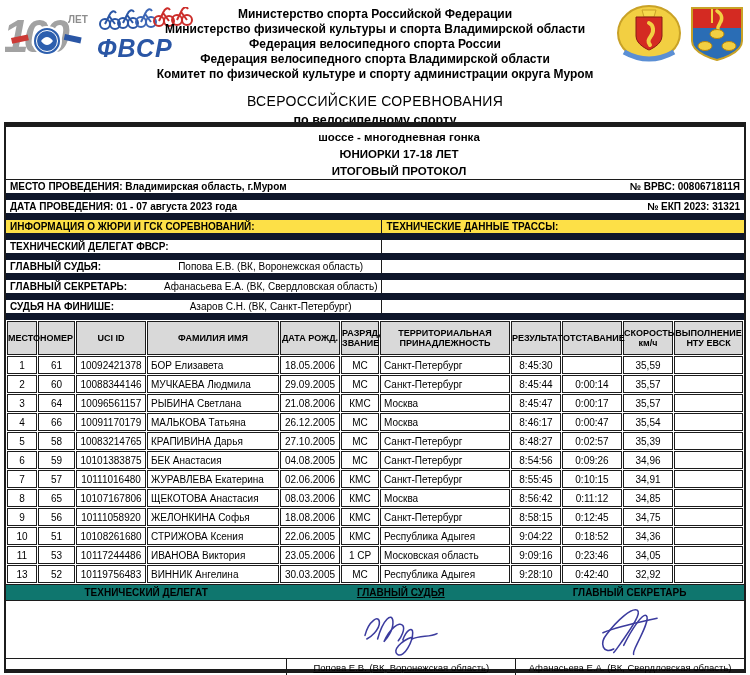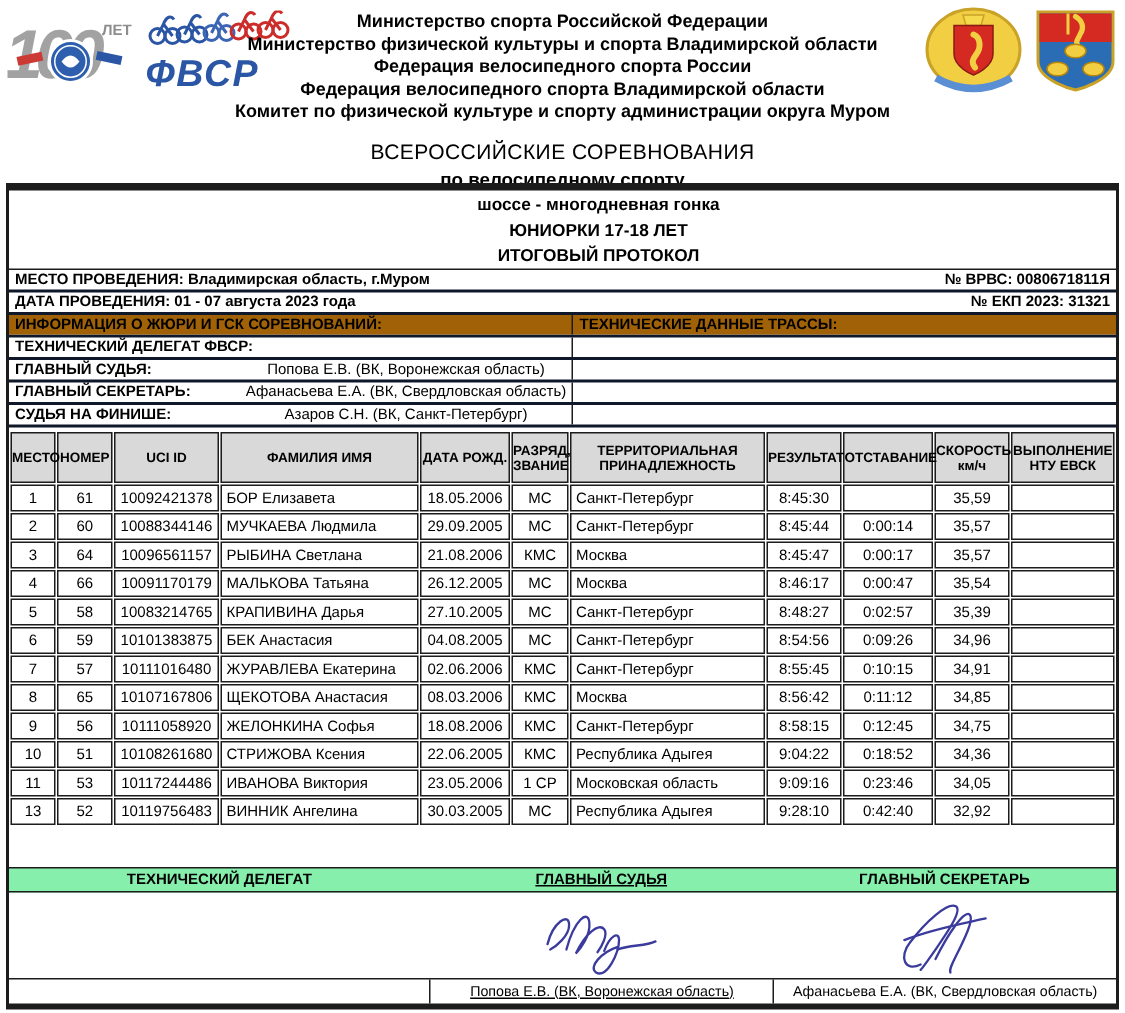--- a/index.html
+++ b/index.html
@@ -24,48 +24,48 @@
   .doc-frame {
     position:absolute; left:4px; top:122px; width:742px; height:551px;
     box-sizing:border-box; border:2px solid #1c1c1c; border-top-width:5px; border-bottom-width:4px;
     display:flex; flex-direction:column; background:#fff;
   }
 
   .event-block { text-align:center; font-weight:bold; font-size:11.5px; line-height:17px; padding-top:2px; height:50px;padding-left:48px; }
 
   
   .info-section { font-size:10px; border-top:1px solid #1c1c1c; }
-  .info-row { display:flex; align-items:center; border-bottom:2px solid #0f172a; height:13px; line-height:12px; }
+  .info-row { display:flex; align-items:center; border-bottom:7px solid #0f172a; height:13px; line-height:12px; }
   .info-row.wide { justify-content:space-between; padding:0 4px; }
   .cell-l { width:51%; box-sizing:border-box; border-right:1px solid #1c1c1c; height:100%;
             display:flex; align-items:center; padding-left:4px; }
   .cell-r { width:49%; box-sizing:border-box; height:100%; display:flex; align-items:center;
             padding:0 4px; justify-content:space-between; }
-  .gray { background:#a16207; }
+  .gray { background:#fde047; }
   .lbl { font-weight:bold; width:150px; flex-shrink:0; white-space:nowrap; }
   .val { flex:1; text-align:center; white-space:nowrap; }
 
   .dbl-sep { height:2px; }
 
   
   .results-table { width:100%; border-collapse:separate; border-spacing:1px; table-layout:fixed; }
   .results-table th {
     background:#d9d9d9; border:1px solid #1c1c1c; font-size:9px; line-height:10.5px;
     font-weight:bold; padding:1px 0; height:30px; vertical-align:middle; text-align:center;
   }
   .results-table td {
     border:1px solid #1c1c1c; font-size:10px; height:16px; padding:0 3px;
     white-space:nowrap; overflow:hidden; vertical-align:middle;
   }
   td.ctr { text-align:center; }
   td.lft { text-align:left; }
 
   
   .footer-block { margin-top:auto; }
-  .footer-head { display:flex; background:#86efac; border-top:1px solid #1c1c1c; border-bottom:1px solid #1c1c1c;
+  .footer-head { display:flex; background:#0f766e; border-top:1px solid #1c1c1c; border-bottom:1px solid #1c1c1c;
                  font-weight:bold; font-size:10px; height:15px; align-items:center; }
   .f-col1 { width:38%; text-align:center; }
   .f-col2 { width:31%; text-align:center;text-decoration:underline; }
   .f-col3 { width:31%; text-align:center; }
   .sig-row { display:flex; height:57px; }
   .sig-cell { display:flex; align-items:center; justify-content:center; }
   .names-row { display:flex; border-top:1px solid #1c1c1c; font-size:9.5px; height:16px; align-items:center; }
   .names-row .f-col2, .names-row .f-col3 { border-left:1px solid #1c1c1c; box-sizing:border-box; height:100%;
     display:flex; align-items:center; justify-content:center; white-space:nowrap; }
   .names-row .f-col1 { height:100%; }

